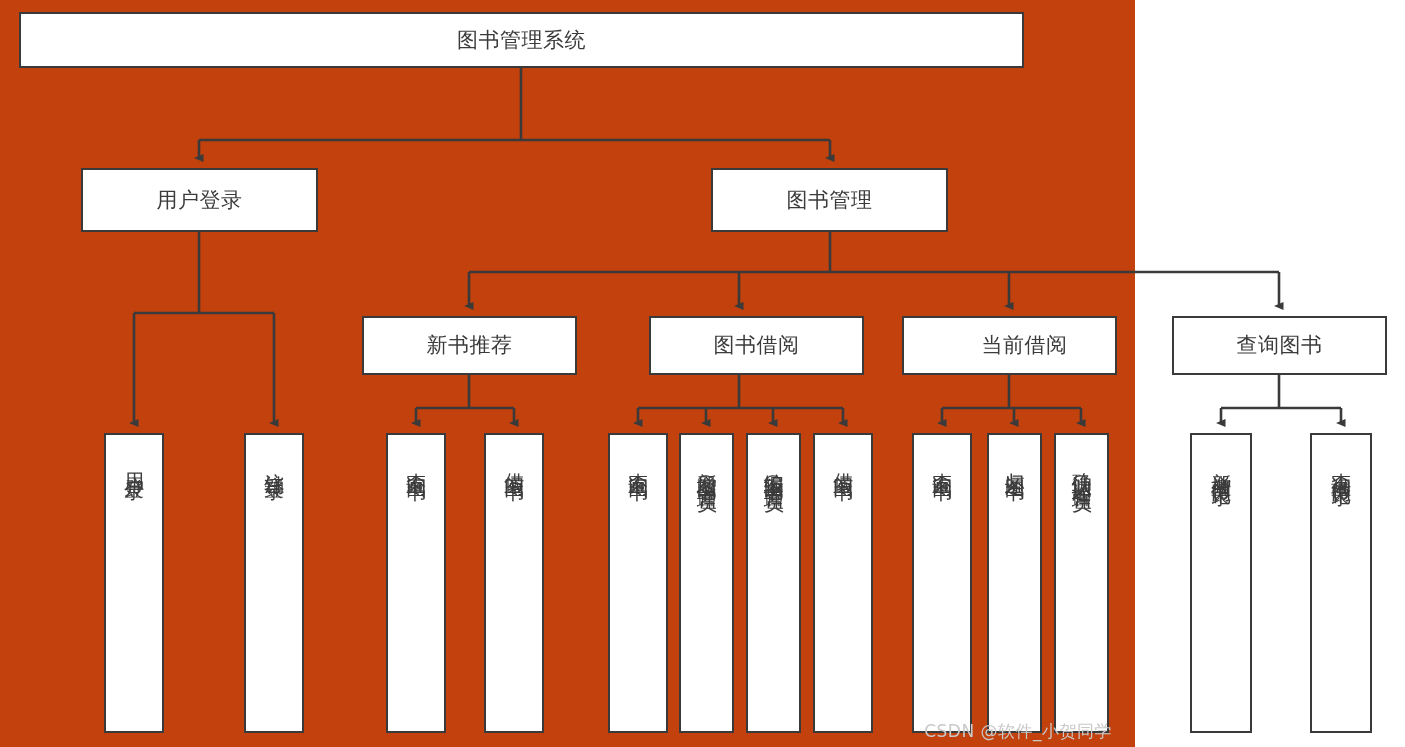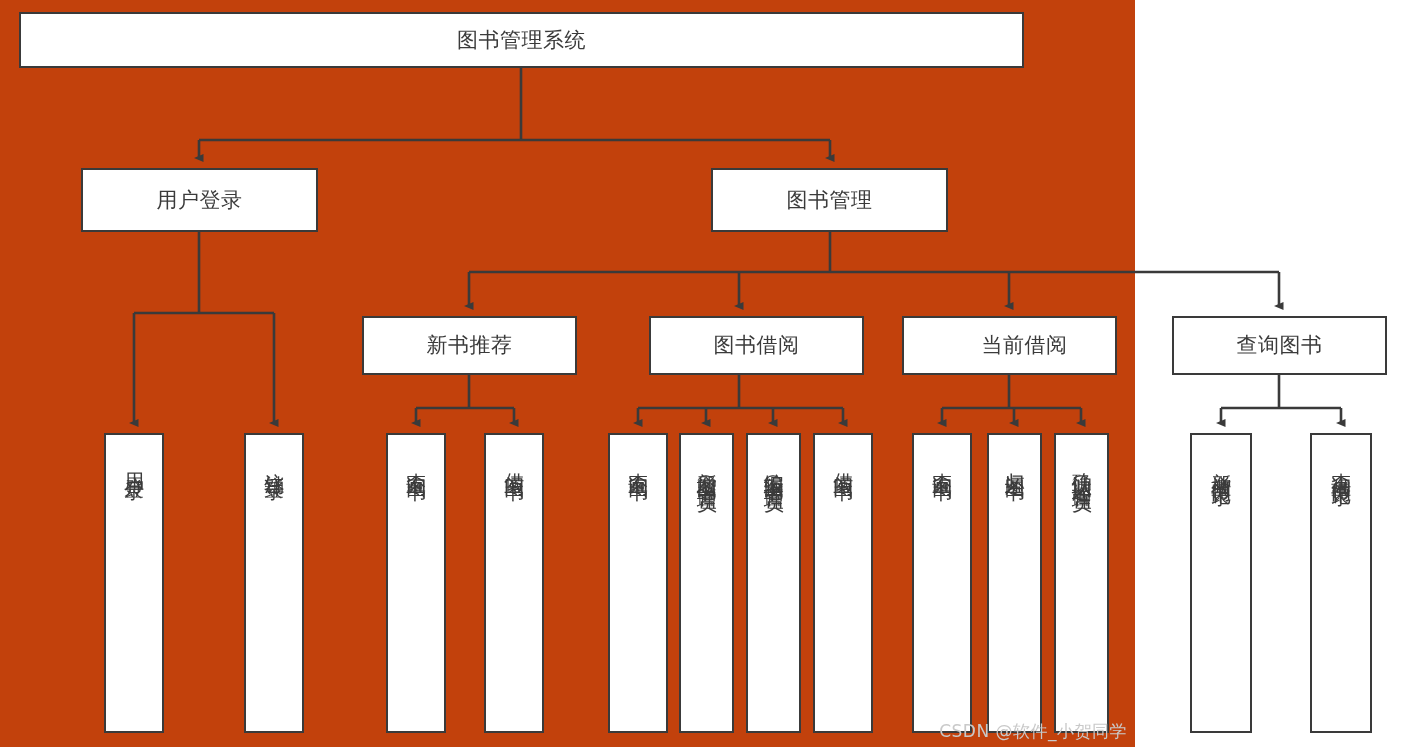--- a/index.html
+++ b/index.html
@@ -51,21 +51,21 @@
   }
   .node-box.vertical .node-label {
     writing-mode: vertical-rl;
     text-orientation: upright;
     white-space: nowrap;
     letter-spacing: 3px;
     font-size: 20px;
   }
   .watermark {
     position: absolute;
-    right: 8px;
+    right: 23px;
     bottom: 4px;
     color: #c9c9c9;
     font-size: 17px;
     letter-spacing: 0.5px;
     white-space: nowrap;
     pointer-events: none;
   }
 </style>
 </head>
 <body>

